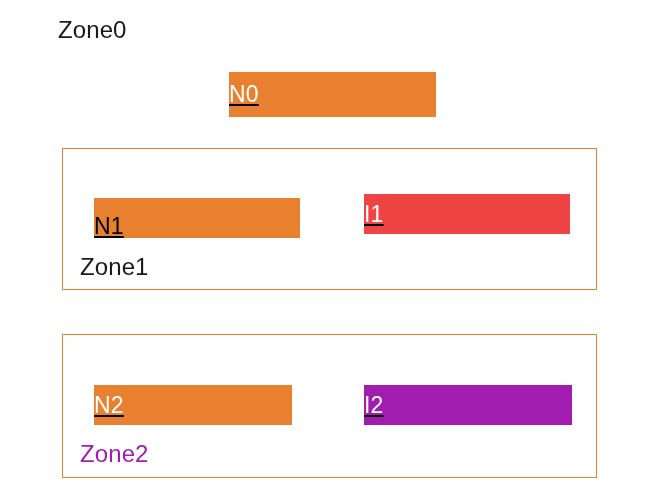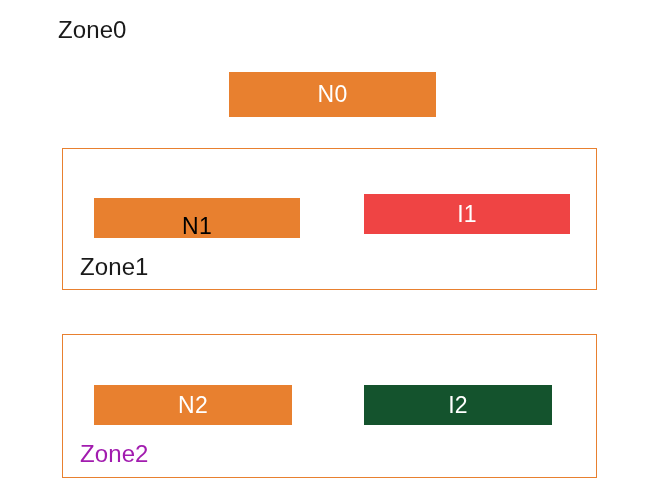--- a/index.html
+++ b/index.html
@@ -42,21 +42,22 @@
     letter-spacing: 0.1px;
   }
 
   
   .node {
     position: absolute;
     box-sizing: border-box;
     background: #E8802F;
     display: flex;
     align-items: center;
-    justify-content: center;
+    justify-content: flex-start;
+    text-decoration: underline;
   }
   .node-label {
     color: #ffffff;
     font-size: 23px;
     line-height: 1;
     white-space: nowrap;
     letter-spacing: 0.2px;
   }
 </style>
 </head>
@@ -85,17 +86,17 @@
   </div>
 
   <div class="node" style="left: 364px; top: 194px; width: 206px; height: 40px; background: #ef4444;">
     <span class="node-label" style="color: rgb(255, 255, 255);">I1</span>
   </div>
 
   <div class="node" style="left: 94px; top: 385px; width: 198px; height: 40px; background: rgb(232, 128, 47);">
     <span class="node-label" style="color: rgb(255, 255, 255);">N2</span>
   </div>
 
-  <div class="node" style="left: 364px; top: 385px; width: 188px; height: 40px; background: #14532d;">
+  <div class="node" style="left: 364px; top: 385px; width: 208px; height: 40px; background: #a21caf;">
     <span class="node-label" style="color: rgb(255, 255, 255);">I2</span>
   </div>
 
 </div>
 
 </body></html>

